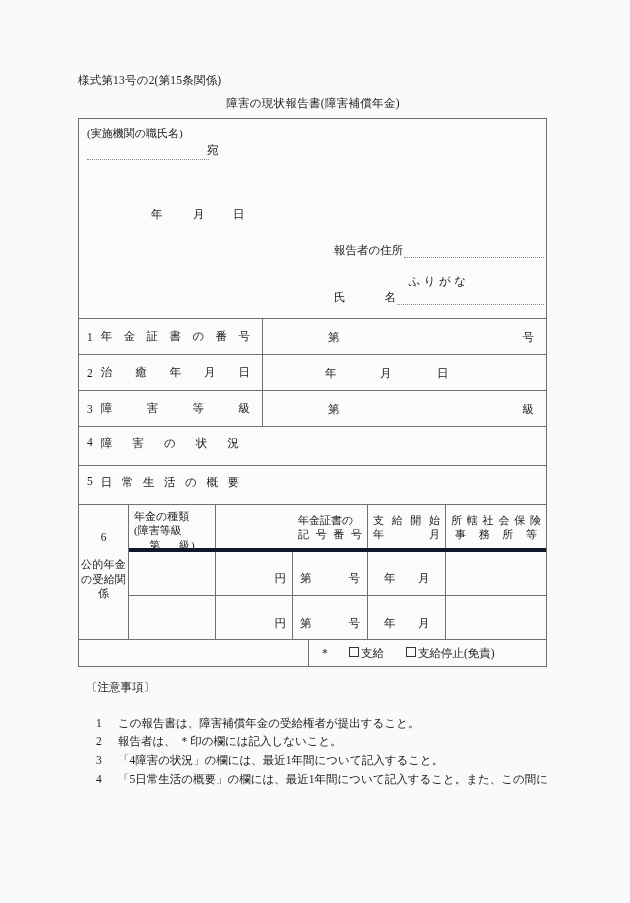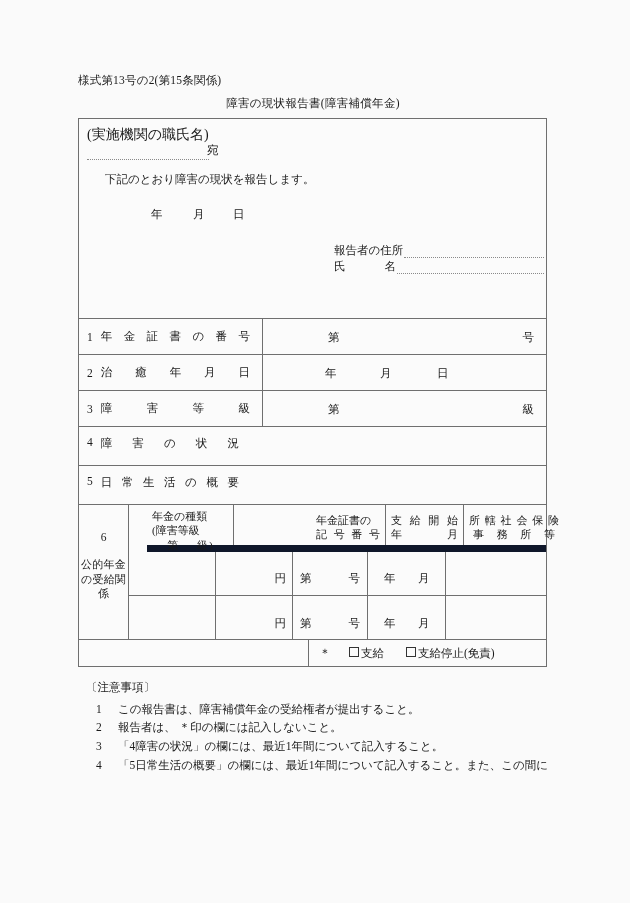--- a/index.html
+++ b/index.html
@@ -60,21 +60,21 @@
   .row.last { border-bottom: none; }
 
   
   .intro {
     height: 200px;
   }
   .intro .agency {
     position: absolute;
     left: 8px;
     top: 7px;
-    font-size: 14px;
+    font-size: 11px;
     white-space: nowrap;
   }
   .dotline {
     position: absolute;
     left: 8px;
     top: 26px;
     width: 122px;
     border-bottom: 1px dotted #8a8a8a;
     height: 14px;
   }
@@ -236,23 +236,22 @@
   .s6-grid {
     position: absolute;
     left: 50px;
     top: 0;
     right: 0;
     height: 100%;
   }
   .s6-head {
     position: relative;
     height: 47px;
-    border-bottom: 7px solid #0f172a;
-    box-sizing: border-box;
-    margin-left: 18px;
+    border-bottom: 4px solid #0f172a;
+    box-sizing: border-box;
   }
   .s6-body-row {
     position: relative;
     height: 44px;
     border-bottom: 1px solid #6f6f6f;
     box-sizing: border-box;
   }
   .s6-body-row.lastr { border-bottom: none; }
   .cell {
     position: absolute;
@@ -340,21 +339,21 @@
 
   
   .notes {
     position: absolute;
     left: 86px;
     top: 678px;
     width: 470px;
     font-size: 11.5px;
     line-height: 1.62;
   }
-  .notes-title { margin-bottom: 3px; }
+  .notes-title { margin-bottom: 17px; }
   .note {
     display: flex;
     margin-left: 10px;
   }
   .note .idx {
     flex: 0 0 auto;
     width: 22px;
   }
   .note .txt {
     flex: 1 1 auto;
@@ -369,30 +368,30 @@
 
   <div class="form-code">様式第13号の2(第15条関係)</div>
   <div class="form-title">障害の現状報告書(障害補償年金)</div>
 
   <div class="frame">
 
     <div class="row intro">
       <div class="agency">(実施機関の職氏名)</div>
       <div class="dotline"></div>
       <div class="addressee">宛</div>
-      <div class="statement">下記のとおり障害の現状を報告します。</div>
       <div class="datefield">
         <span class="d-y">年</span><span class="d-m">月</span><span>日</span>
       </div>
 
       <div class="reporter">
         <div class="rep-line">
           <span class="rep-label">報告者の住所</span>
           <span class="rep-fill"></span>
         </div>
+        <div class="furigana">ふりがな</div>
         <div class="rep-line namerow">
           <span class="name-label">
             <span>氏</span>
               <span>名</span>
           </span>
           <span class="rep-fill"></span>
         </div>
       </div>
     </div>
 

